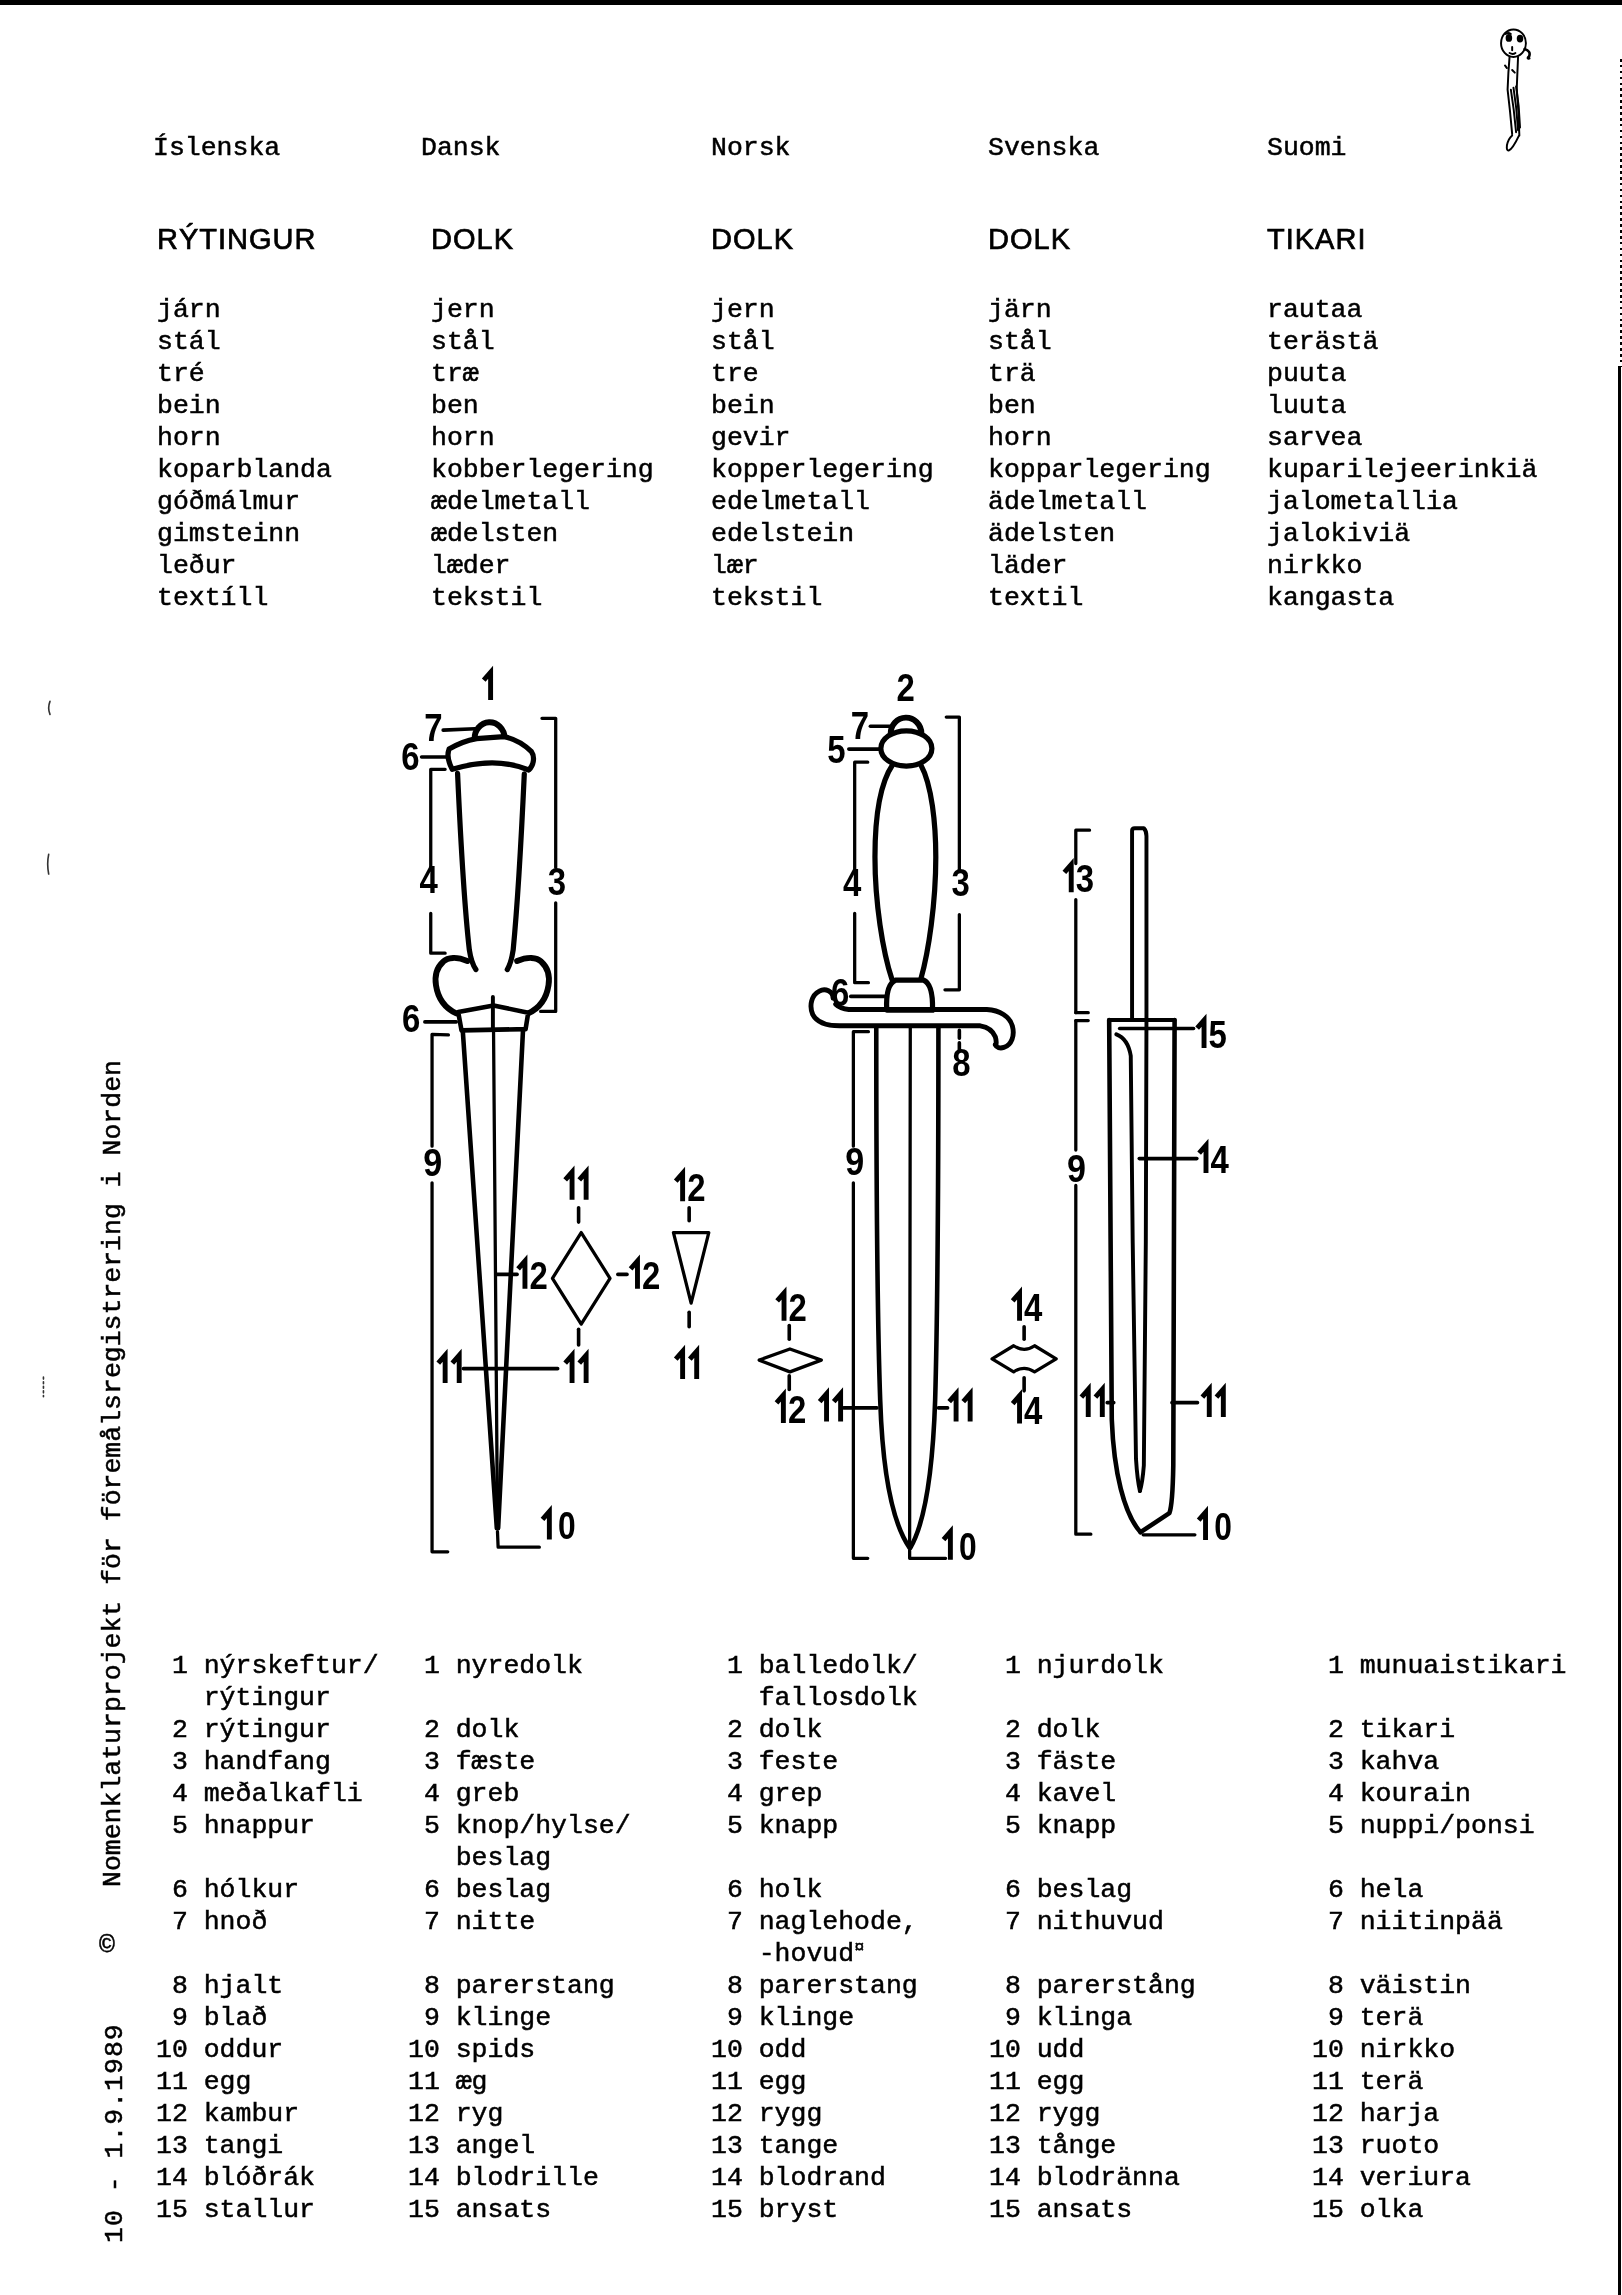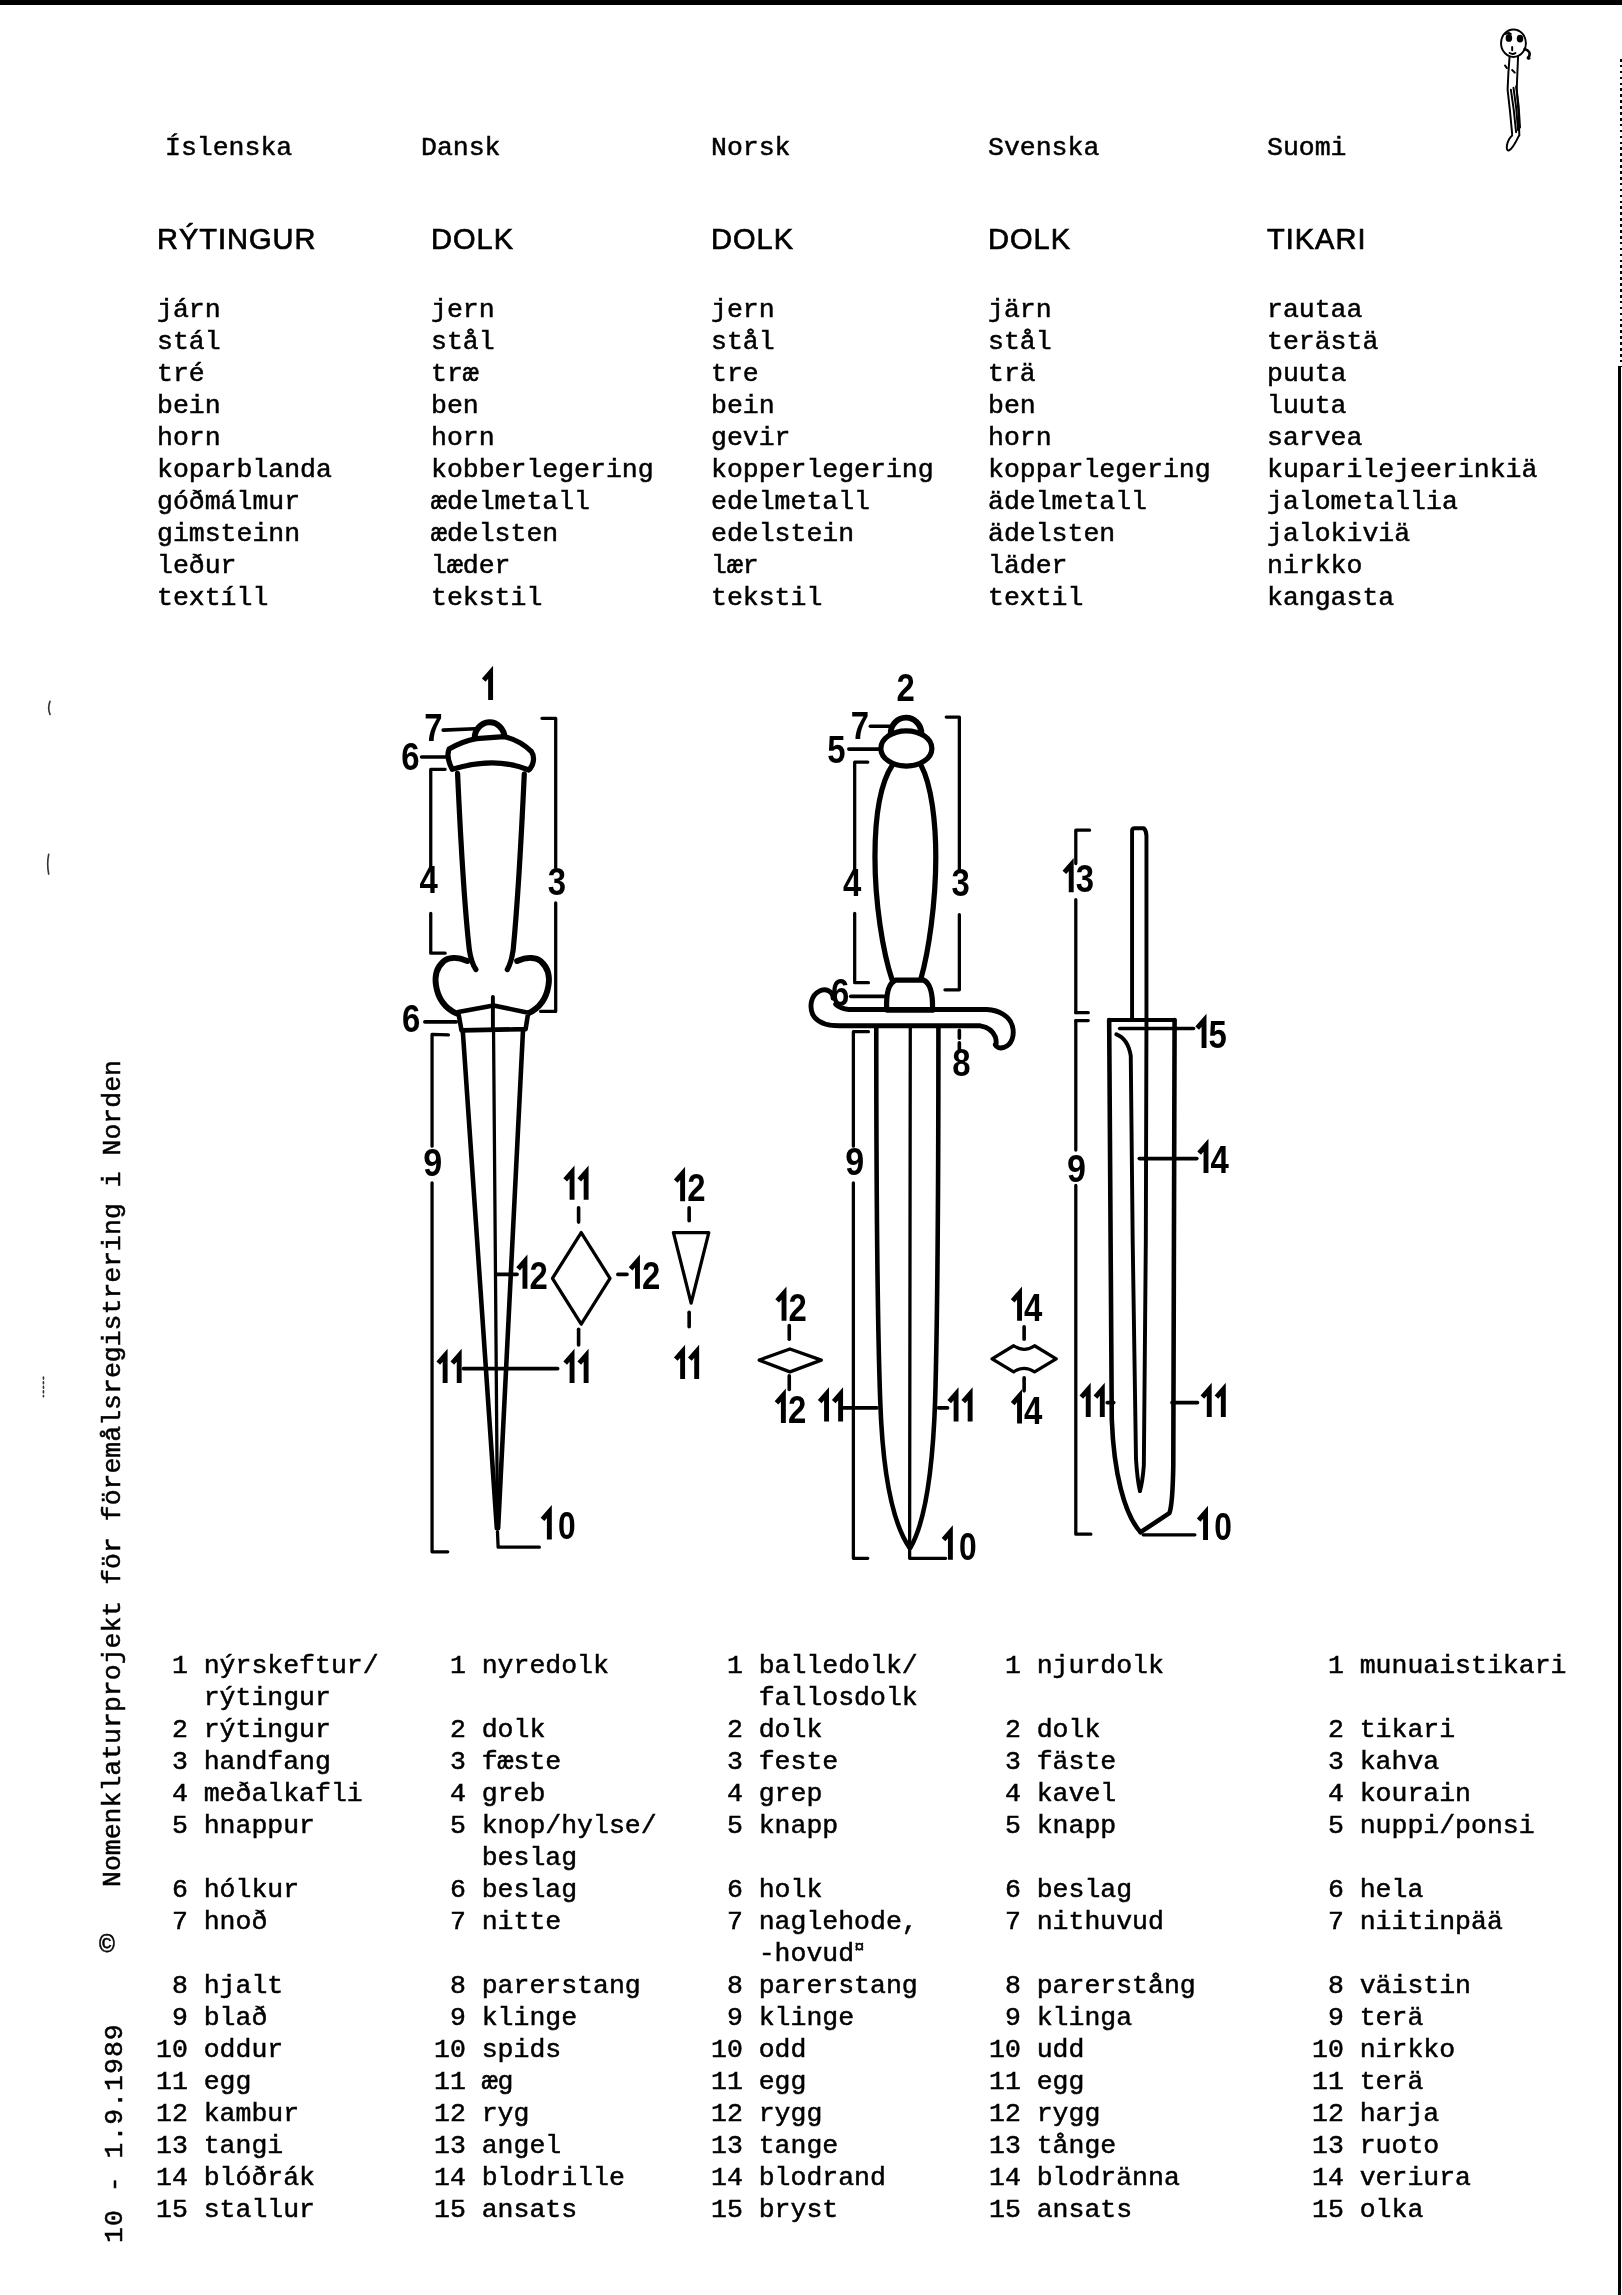--- a/index.html
+++ b/index.html
@@ -9,21 +9,21 @@
 .th{position:absolute;font-family:"Liberation Sans",sans-serif;font-size:29px;line-height:32px;letter-spacing:1px;color:#000;-webkit-text-stroke:0.7px #000;white-space:pre}
 .vt{transform-origin:0 0;transform:rotate(-90deg)}
 </style>
 </head>
 <body>
 
 <div class="abs" style="left:0;top:0;width:1623px;height:5.2px;background:#000"></div>
 <div class="abs" style="left:1618px;top:366px;width:3.3px;height:1929px;background:#000"></div>
 <div class="abs" style="left:1620px;top:59px;width:2px;height:308px;background:repeating-linear-gradient(#000 0 2.6px,#fff 2.6px 5.9px)"></div>
 
-<div class="mono" style="left:165px;top:132px">Íslenska</div>
+<div class="mono" style="left:153px;top:132px">Íslenska</div>
 <div class="mono" style="left:421px;top:132px">Dansk</div>
 <div class="mono" style="left:711px;top:132px">Norsk</div>
 <div class="mono" style="left:988px;top:132px">Svenska</div>
 <div class="mono" style="left:1267px;top:132px">Suomi</div>
 
 <div class="th" style="left:157px;top:223px">RÝTINGUR</div>
 <div class="th" style="left:431px;top:223px">DOLK</div>
 <div class="th" style="left:711px;top:223px">DOLK</div>
 <div class="th" style="left:988px;top:223px">DOLK</div>
 <div class="th" style="left:1267px;top:223px">TIKARI</div>
@@ -90,21 +90,21 @@
  7 hnoð
 
  8 hjalt
  9 blað
 10 oddur
 11 egg
 12 kambur
 13 tangi
 14 blóðrák
 15 stallur</div>
-<div class="mono" style="left:434px;top:1650px"> 1 nyredolk
+<div class="mono" style="left:408px;top:1650px"> 1 nyredolk
 
  2 dolk
  3 fæste
  4 greb
  5 knop/hylse/
    beslag
  6 beslag
  7 nitte
 
  8 parerstang

